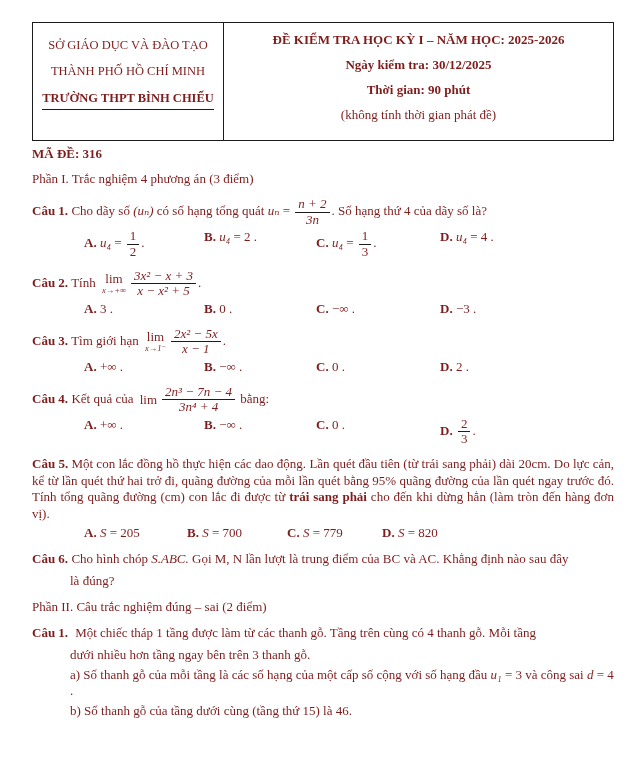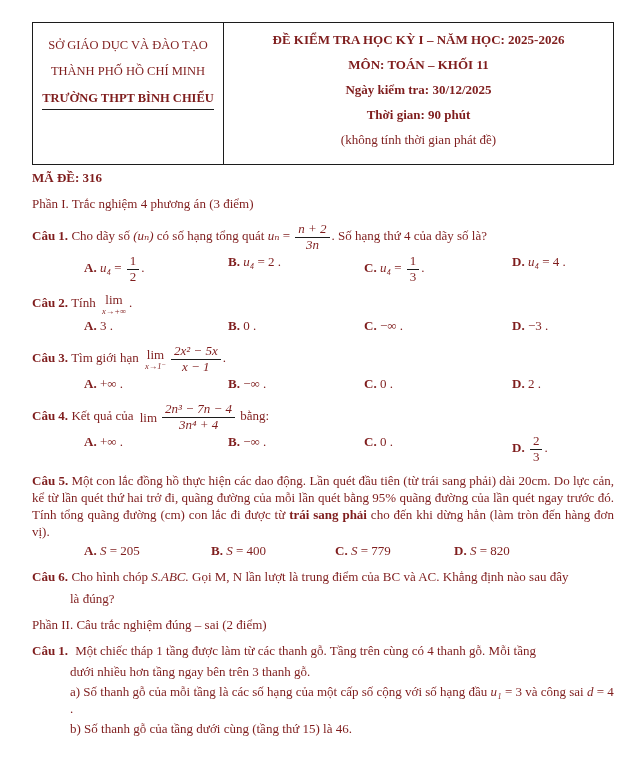--- a/index.html
+++ b/index.html
@@ -45,40 +45,39 @@
   .frac .fn { border-bottom:1.1px solid #1c1c1c; padding:0 3px; }
   .frac .fd { padding:0 3px; }
 
   
   .lim { display:inline-flex; flex-direction:column; align-items:center;
          vertical-align:middle; margin:0 3px; }
   .lim .lw { line-height:1.05; }
   .lim .ls { font-size:8.5px; font-style:italic; line-height:1.1; }
 
   
-  .opts { display:grid; padding-left:52px; margin-top:2px;gap:24px; }
+  .opts { display:grid; padding-left:52px; margin-top:2px; }
   .opts-a { grid-template-columns:120px 112px 124px auto; }
   .opts-b { grid-template-columns:103px 100px 95px auto; }
   .opt { white-space:nowrap; }
   .ol { font-weight:bold; }
 </style>
 </head>
 <body>
 
 <div class="page">
 
   <div class="hdr">
     <div class="hdr-left">
       <div class="ln">SỞ GIÁO DỤC VÀ ĐÀO TẠO</div>
       <div class="ln">THÀNH PHỐ HỒ CHÍ MINH</div>
       <div class="ln school">TRƯỜNG THPT BÌNH CHIẾU</div>
     </div>
     <div class="hdr-right">
       <div class="ln t1 b">ĐỀ KIỂM TRA HỌC KỲ I – NĂM HỌC: 2025-2026</div>
-      <div class="ln b">MÔN: TOÁN – KHỐI 11</div>
       <div class="ln b">Ngày kiểm tra: 30/12/2025</div>
       <div class="ln b">Thời gian: 90 phút</div>
       <div class="ln">(không tính thời gian phát đề)</div>
     </div>
   </div>
 
   <div class="code">MÃ ĐỀ: 316</div>
 
   <div class="ptitle">Phần I. Trắc nghiệm 4 phương án (3 điểm)</div>
 
@@ -95,20 +94,23 @@
     <span class="opt"><span class="ol">C.</span> <span class="m">u₄</span><span> = </span><span class="frac">
           <span class="fn">1</span>
           <span class="fd">3</span>
         </span><span>.</span></span>
     <span class="opt"><span class="ol">D.</span> <span class="m">u₄</span><span> = 4 .</span></span>
   </div>
 
   <div class="q"><span class="lbl">Câu 2.</span><span> Tính </span><span class="lim">
         <span class="lw">lim</span>
         <span class="ls">x→+∞</span>
+      </span><span class="frac">
+        <span class="fn m">3x² − x + 3</span>
+        <span class="fd m">x − x² + 5</span>
       </span><span>.</span></div>
   <div class="opts opts-a">
     <span class="opt"><span class="ol">A.</span><span> 3 .</span></span>
     <span class="opt"><span class="ol">B.</span><span> 0 .</span></span>
     <span class="opt"><span class="ol">C.</span><span> −∞ .</span></span>
     <span class="opt"><span class="ol">D.</span><span> −3 .</span></span>
   </div>
 
   <div class="q"><span class="lbl">Câu 3.</span><span> Tìm giới hạn </span><span class="lim">
         <span class="lw">lim</span>
@@ -136,21 +138,21 @@
     <span class="opt"><span class="ol">C.</span><span> 0 .</span></span>
     <span class="opt"><span class="ol">D.</span> <span class="frac">
           <span class="fn">2</span>
           <span class="fd">3</span>
         </span><span>.</span></span>
   </div>
 
   <div class="q q5t"><span class="lbl">Câu 5.</span><span> Một con lắc đồng hồ thực hiện các dao động. Lần quét đầu tiên (từ trái sang phải) dài 20cm. Do lực cản, kể từ lần quét thứ hai trở đi, quãng đường của mỗi lần quét bằng 95% quãng đường của lần quét ngay trước đó. Tính tổng quãng đường (cm) con lắc đi được từ </span><span class="b">trái sang phải</span><span> cho đến khi dừng hẳn (làm tròn đến hàng đơn vị).</span></div>
   <div class="opts opts-b">
     <span class="opt"><span class="ol">A.</span> <span class="m">S</span><span> = 205</span></span>
-    <span class="opt"><span class="ol">B.</span> <span class="m">S</span><span> = 400</span></span>
+    <span class="opt"><span class="ol">B.</span> <span class="m">S</span><span> = 700</span></span>
     <span class="opt"><span class="ol">C.</span> <span class="m">S</span><span> = 779</span></span>
     <span class="opt"><span class="ol">D.</span> <span class="m">S</span><span> = 820</span></span>
   </div>
 
   <div class="q">
     <div><span class="lbl">Câu 6.</span><span> Cho hình chóp </span><span class="m">S.ABC.</span><span> Gọi M, N lần lượt là trung điểm của BC và AC. Khẳng định nào sau đây</span></div>
     <div class="cont">là đúng?</div>
   </div>
 
   <div class="ptitle">Phần II. Câu trắc nghiệm đúng – sai (2 điểm)</div>

